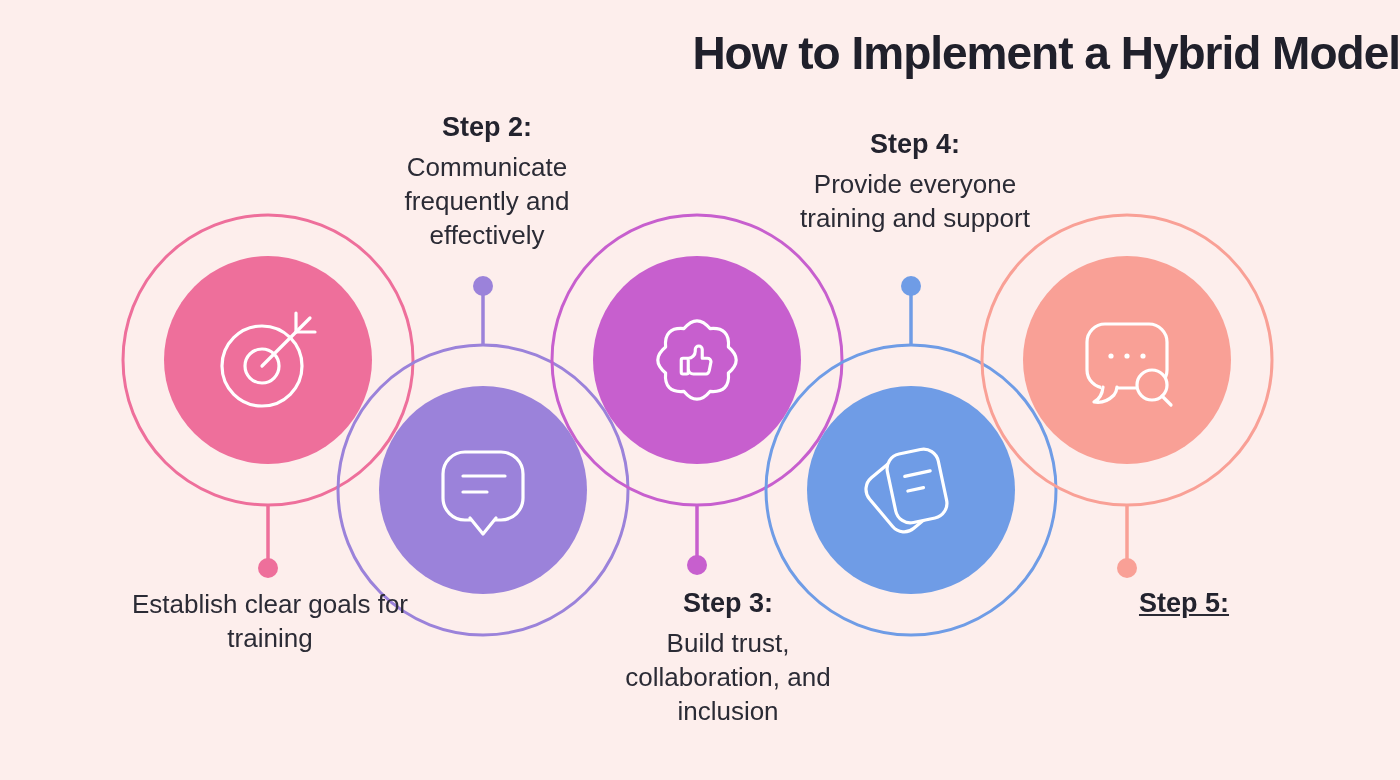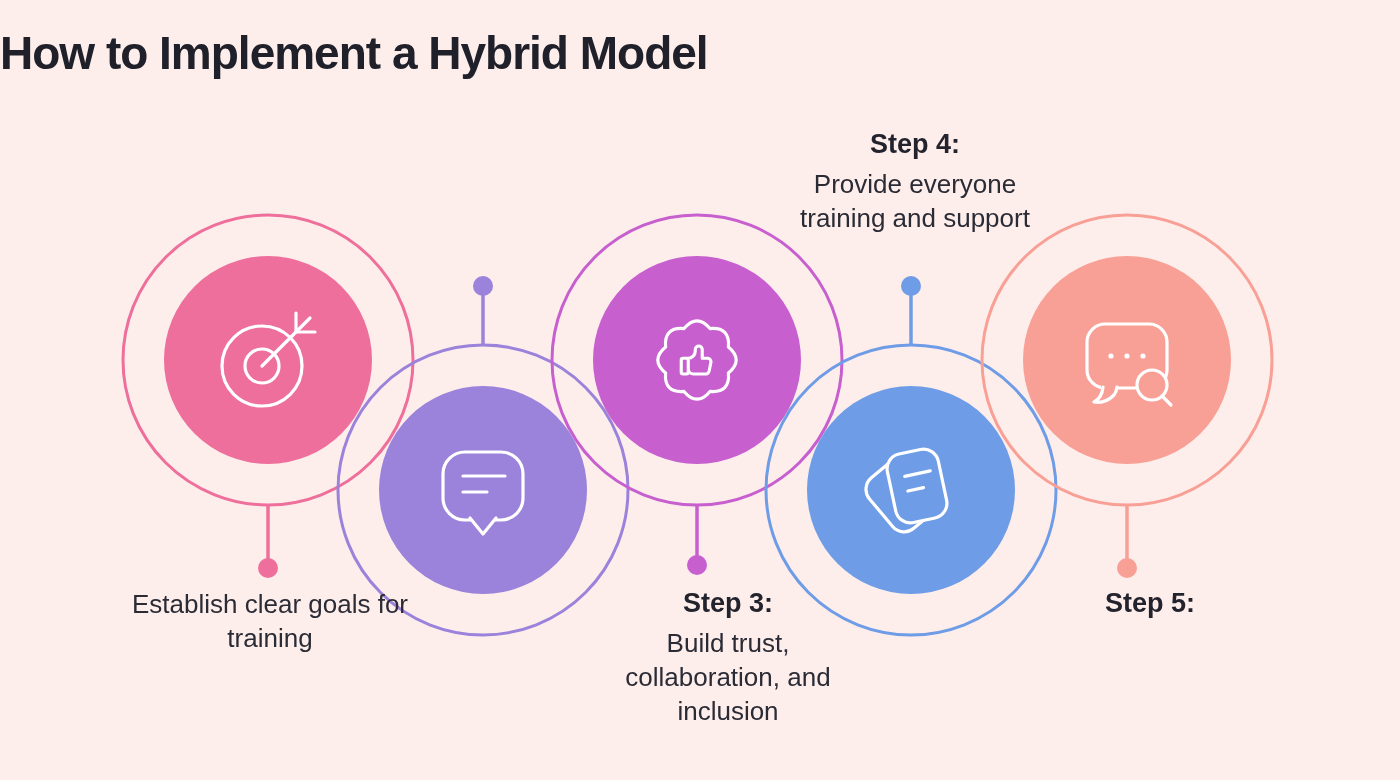--- a/index.html
+++ b/index.html
@@ -1,28 +1,28 @@
 <!DOCTYPE html>
 <html><head>
 <meta charset="utf-8">
 <style>
   html,body{margin:0;padding:0;}
   body{font-family:"Liberation Sans","DejaVu Sans",sans-serif;}
   .canvas{position:relative;width:1400px;height:780px;background:#fdeeec;overflow:hidden;}
-  .title{position:absolute;left:0;top:26px;width:1375px;text-align:left;
-         font-size:46px;font-weight:bold;letter-spacing:-1px;color:#20202b;}
+  .title{position:absolute;left:0;top:26px;width:1375px;text-align:right;
+         font-size:46px;font-weight:bold;letter-spacing:-1px;color:#20202b;padding-left:25px;}
   .diagram-svg{position:absolute;left:0;top:0;width:1400px;height:780px;}
   .step-text{position:absolute;text-align:center;color:#2b2b35;transform:translateX(-50%);}
   .step-label{font-size:27px;font-weight:bold;color:#23232e;margin-bottom:8px;}
   .step-desc{font-size:26px;line-height:1.3;}
   .t1{left:270px;top:588px;width:300px;}
   .t2{left:487px;top:112px;width:230px;}
   .t3{left:728px;top:588px;width:262px;}
   .t4{left:915px;top:114px;width:262px;margin-top:15px;}
-  .t5{left:1150px;top:588px;width:222px;}
+  .t5{left:1184px;top:588px;width:222px;text-decoration:underline;}
   .ring{fill:none;stroke-width:3px;}
   .connector{stroke-width:3.5px;}
   .icon{stroke:#ffffff;stroke-width:3.2px;fill:none;stroke-linecap:round;stroke-linejoin:round;}
 </style>
 </head>
 <body>
 
 <div class="canvas" style="background: rgb(253, 238, 236);">
 
   <div class="title">How to Implement a Hybrid Model</div>
@@ -99,20 +99,24 @@
       <circle cx="16" cy="-4" r="2.6" fill="#ffffff" stroke="none"></circle>
       <circle cx="25" cy="25" r="15" fill="#f9a096"></circle>
       <line x1="35" y1="36" x2="44" y2="45"></line>
     </g>
   </svg>
 
   <div class="step-text t1">
     <div class="step-desc">Establish clear goals for training</div>
   </div>
 
+  <div class="step-text t2">
+    <div class="step-label">Step 2:</div>
+    <div class="step-desc">Communicate frequently and effectively</div>
+  </div>
 
   <div class="step-text t3">
     <div class="step-label">Step 3:</div>
     <div class="step-desc">Build trust, collaboration, and inclusion</div>
   </div>
 
   <div class="step-text t4">
     <div class="step-label">Step 4:</div>
     <div class="step-desc">Provide everyone training and support</div>
   </div>

